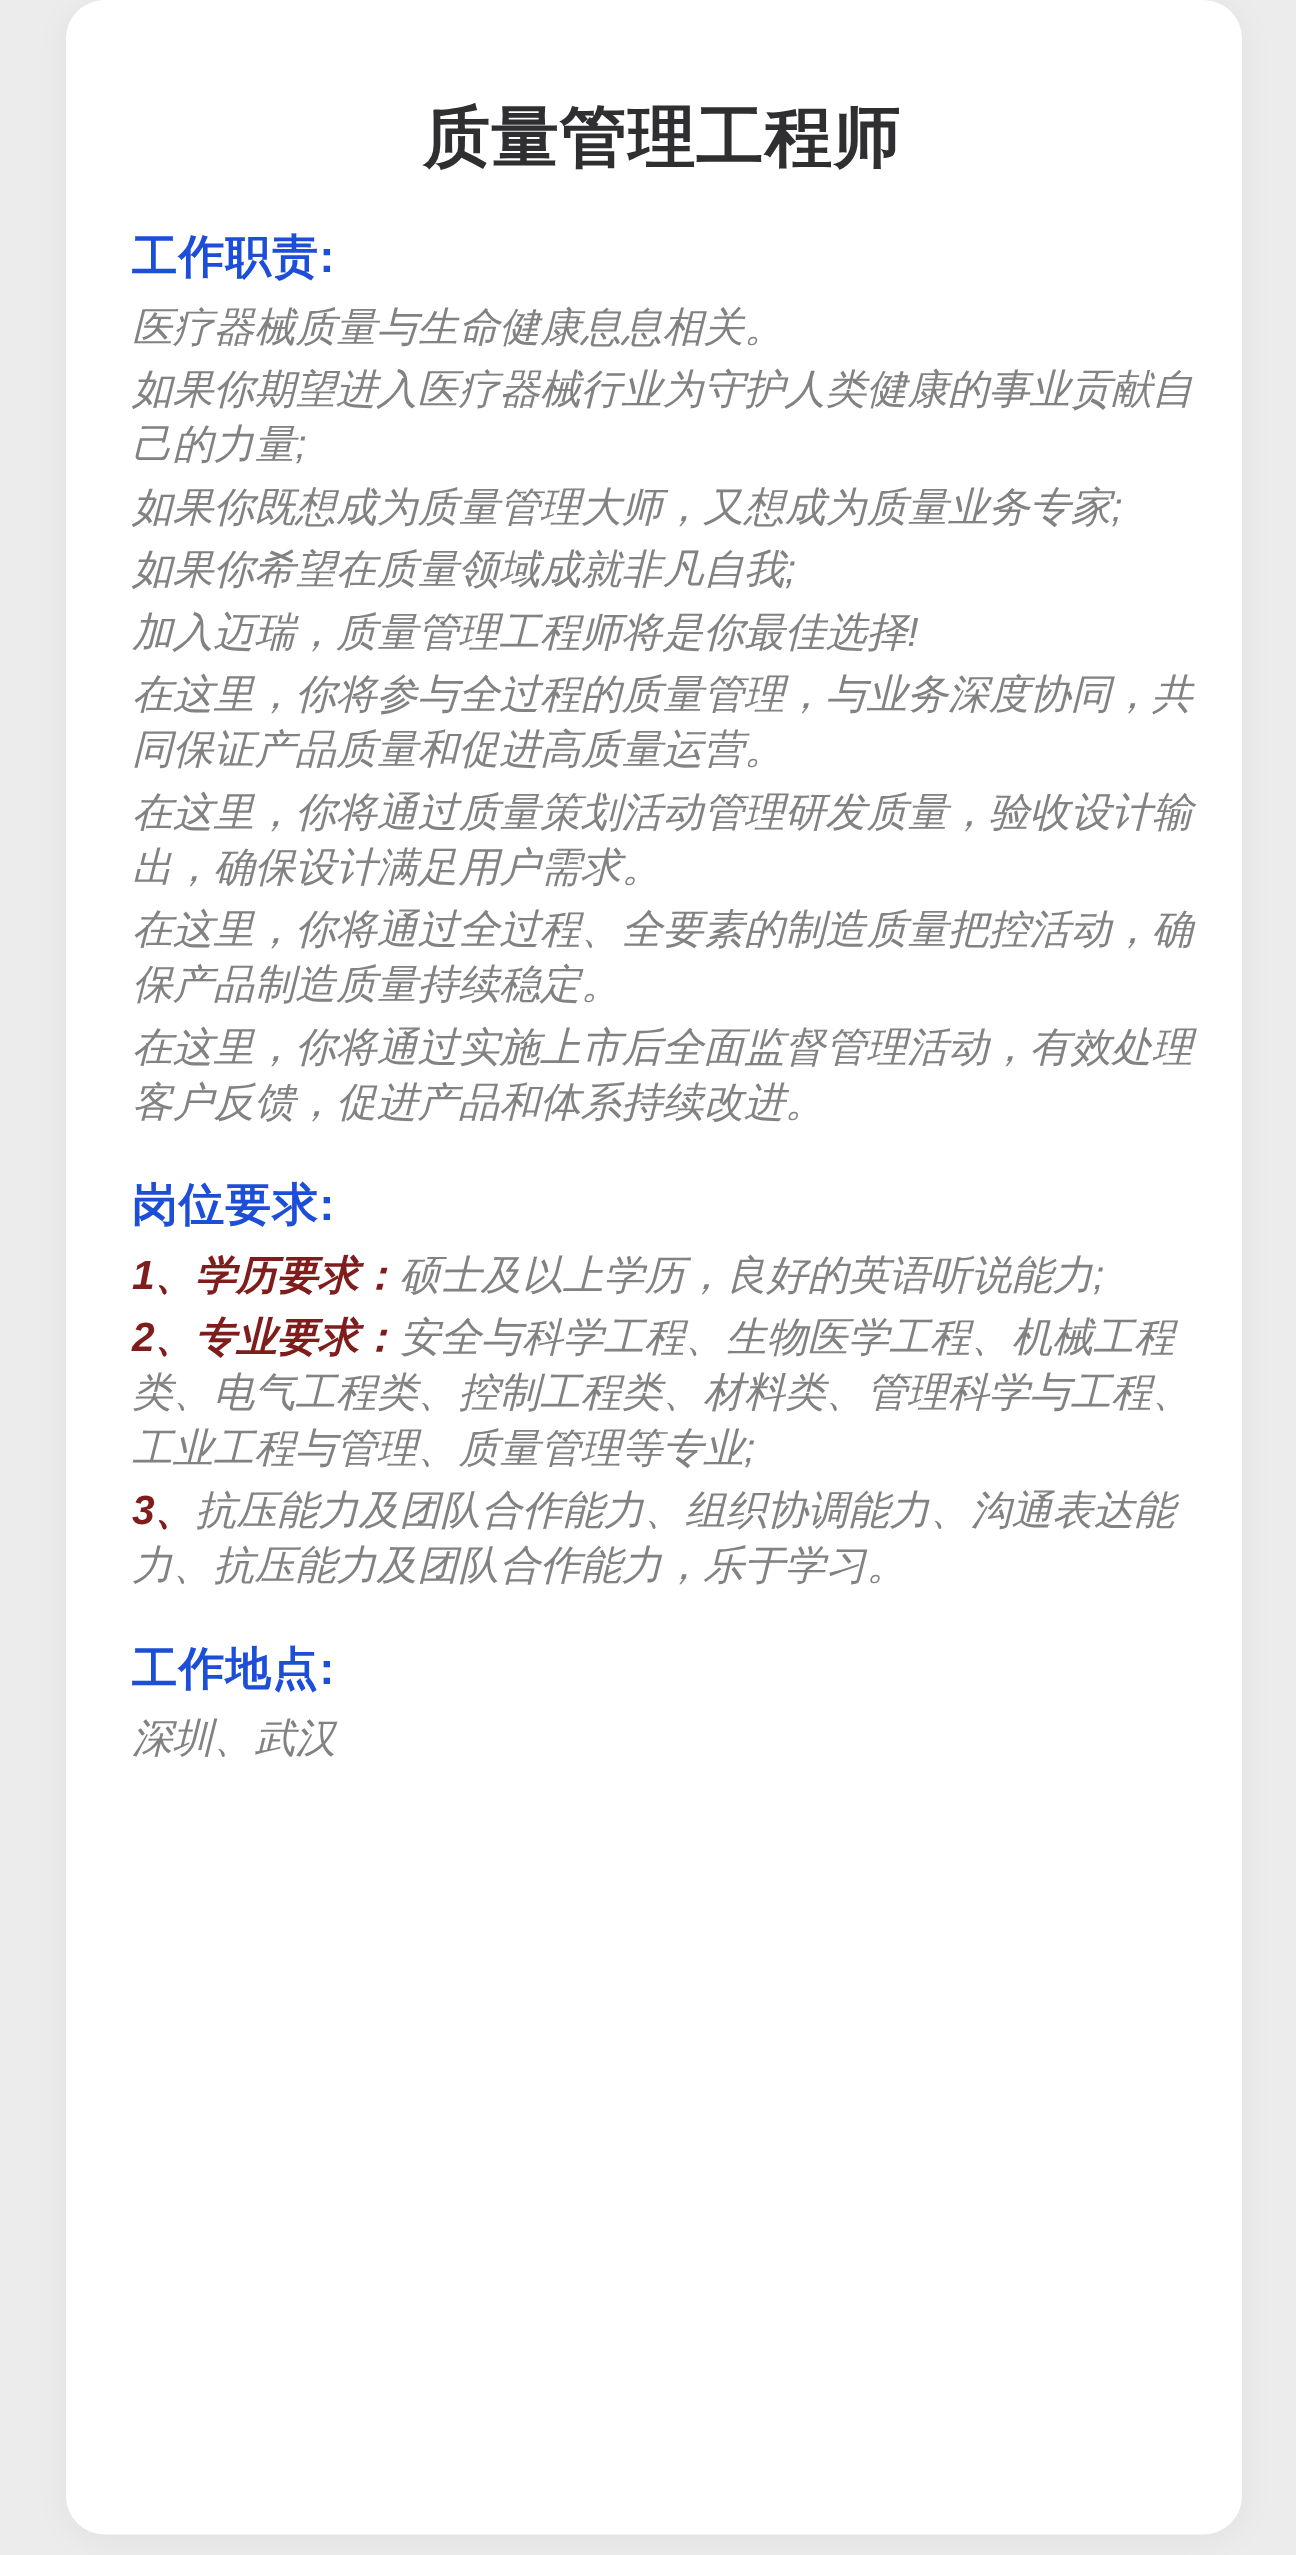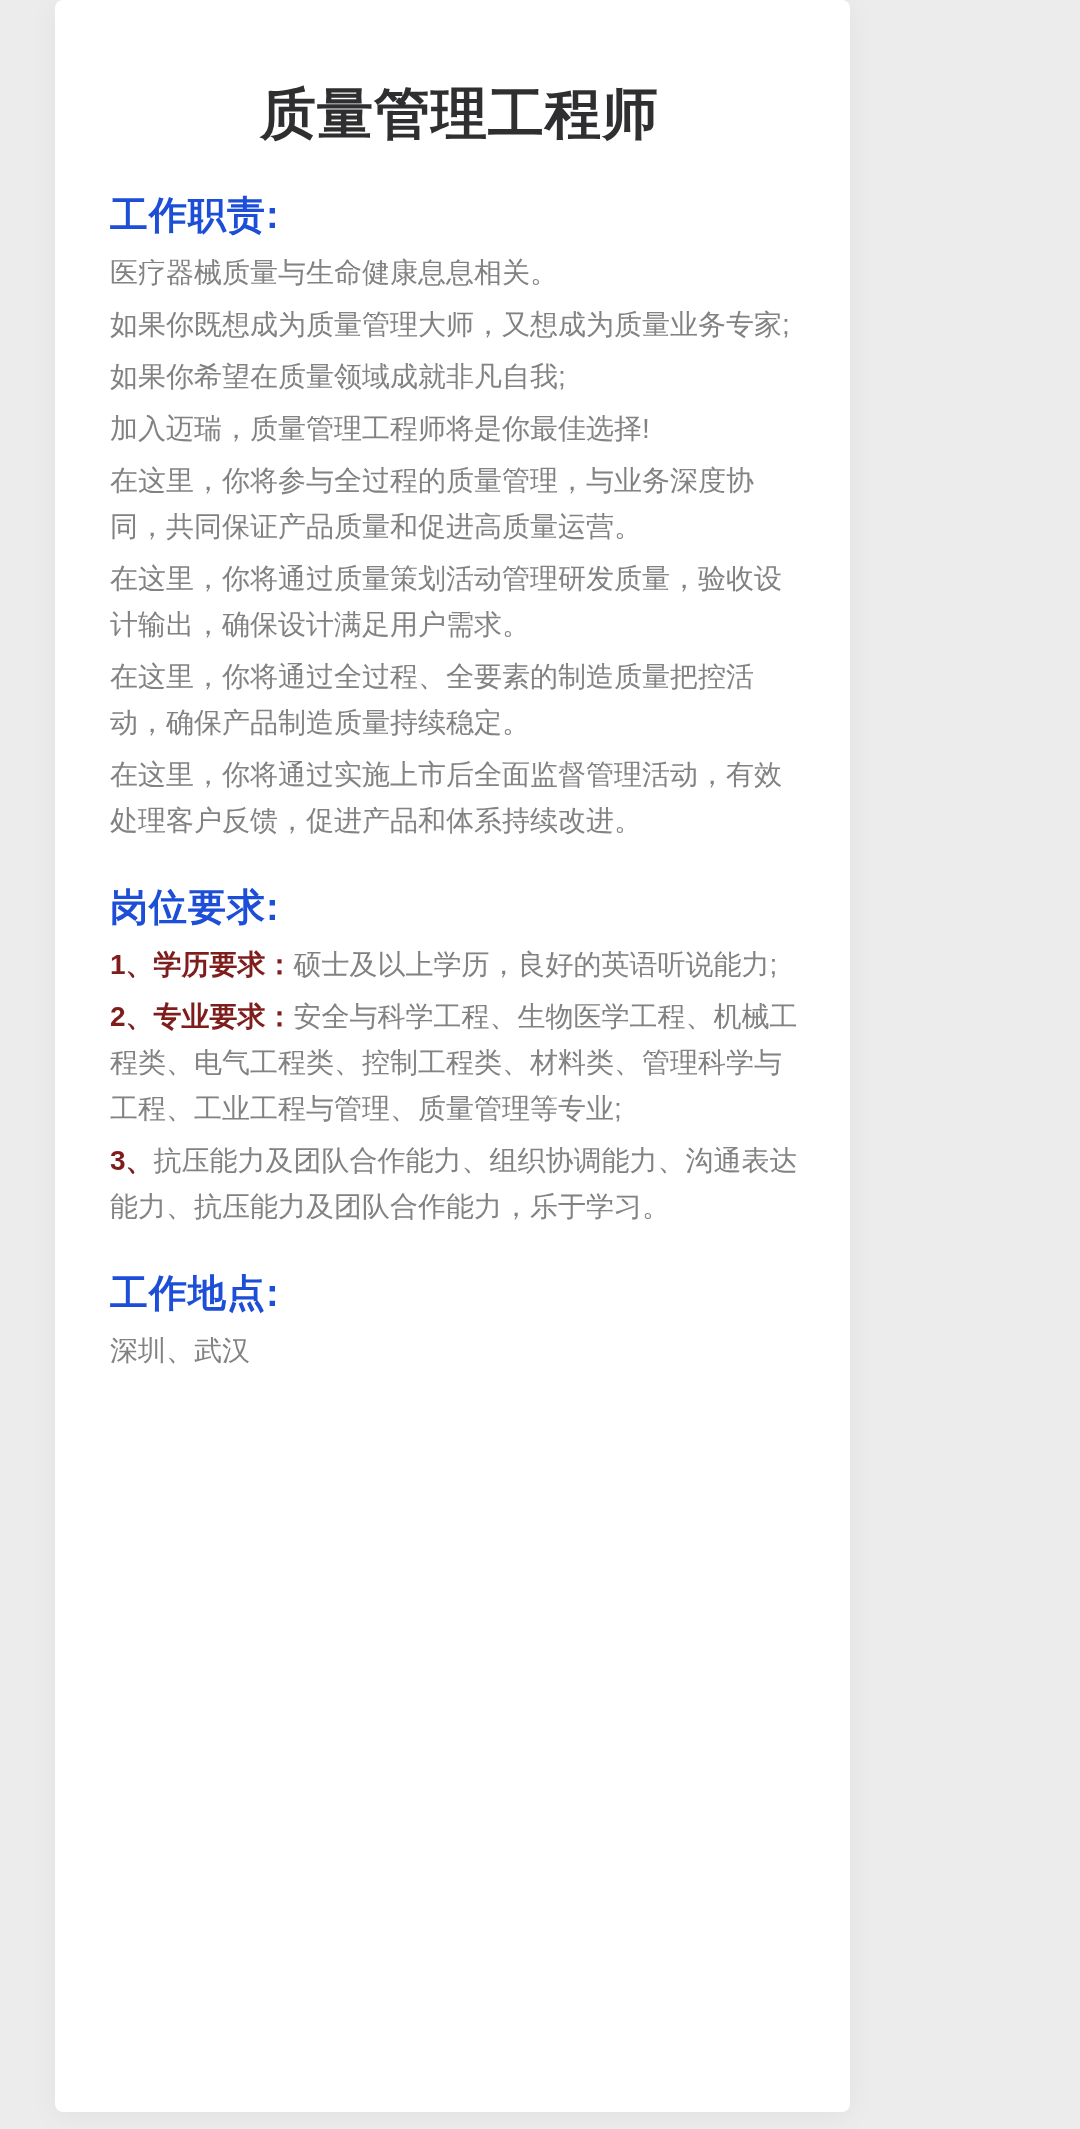--- a/index.html
+++ b/index.html
@@ -11,25 +11,25 @@
     font-family: "Liberation Sans", "DejaVu Sans", sans-serif;
     overflow: hidden;
   }
   .page {
     width: 1080px;
     height: 2129px;
     background: #ECECEC;
   }
   .card {
     box-sizing: border-box;
-    width: 795px;
+    width: 980px;
     height: 2112px;
     margin-left: 55px;
     background: #FFFFFF;
-    border-radius: 8px;
+    border-radius: 32px;
     padding: 76px 41px 0 55px;
     box-shadow: 0 4px 30px rgba(0,0,0,0.05);
     overflow: hidden;
   }
   h1.job-title {
     margin: 0;
     text-align: center;
     color: #2F2F31;
     font-size: 56px;
     line-height: 76px;
@@ -40,43 +40,45 @@
   h2.sec-heading {
     color: #1d4ed8;
     font-size: 38px;
     line-height: 54px;
     font-weight: 700;
     margin: 36px 0 8px 0;
     letter-spacing: 1px;
   }
   p.body-par {
     color: #828282;
-    font-size: 28px;
+    font-size: 34px;
     line-height: 46px;
     margin: 6px 0;
     font-weight: 400;
+    font-style: italic;
   }
   p.body-par strong.lead {
     color: #7f1d1d;
     font-weight: 700;
   }
 </style>
 </head>
 <body>
 
 <div class="page">
   <div class="card">
 
     <h1 class="job-title">
       <span class="t-line">质量管理工程师</span>
     </h1>
 
     <h2 class="sec-heading">工作职责:</h2>
 
     <p class="body-par">医疗器械质量与生命健康息息相关。</p>
+    <p class="body-par">如果你期望进入医疗器械行业为守护人类健康的事业贡献自己的力量;</p>
     <p class="body-par">如果你既想成为质量管理大师，又想成为质量业务专家;</p>
     <p class="body-par">如果你希望在质量领域成就非凡自我;</p>
     <p class="body-par">加入迈瑞，质量管理工程师将是你最佳选择!</p>
     <p class="body-par">在这里，你将参与全过程的质量管理，与业务深度协同，共同保证产品质量和促进高质量运营。</p>
     <p class="body-par">在这里，你将通过质量策划活动管理研发质量，验收设计输出，确保设计满足用户需求。</p>
     <p class="body-par">在这里，你将通过全过程、全要素的制造质量把控活动，确保产品制造质量持续稳定。</p>
     <p class="body-par">在这里，你将通过实施上市后全面监督管理活动，有效处理客户反馈，促进产品和体系持续改进。</p>
 
     <h2 class="sec-heading">岗位要求:</h2>
 

